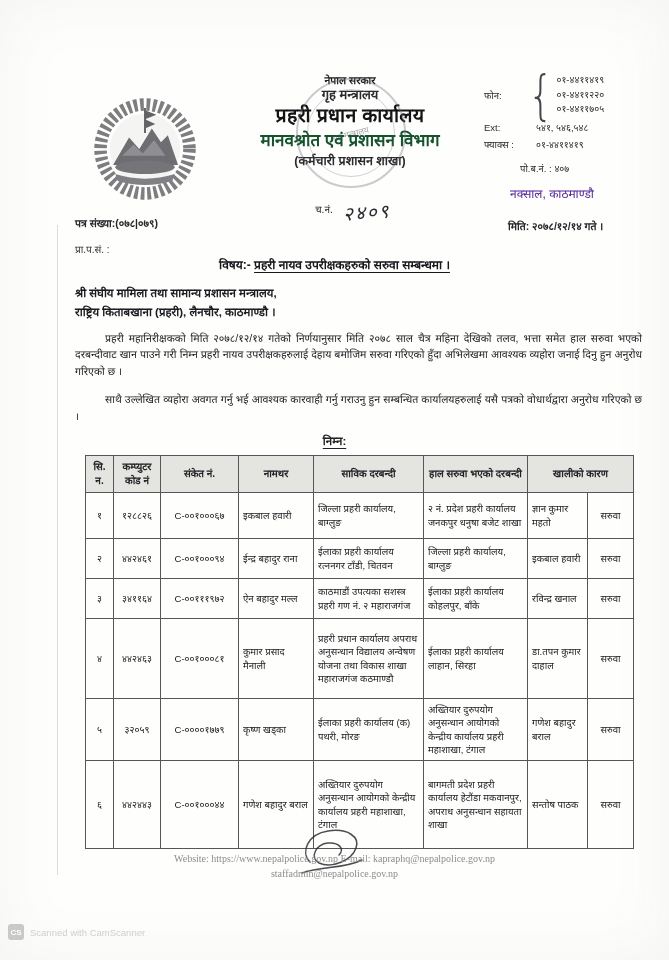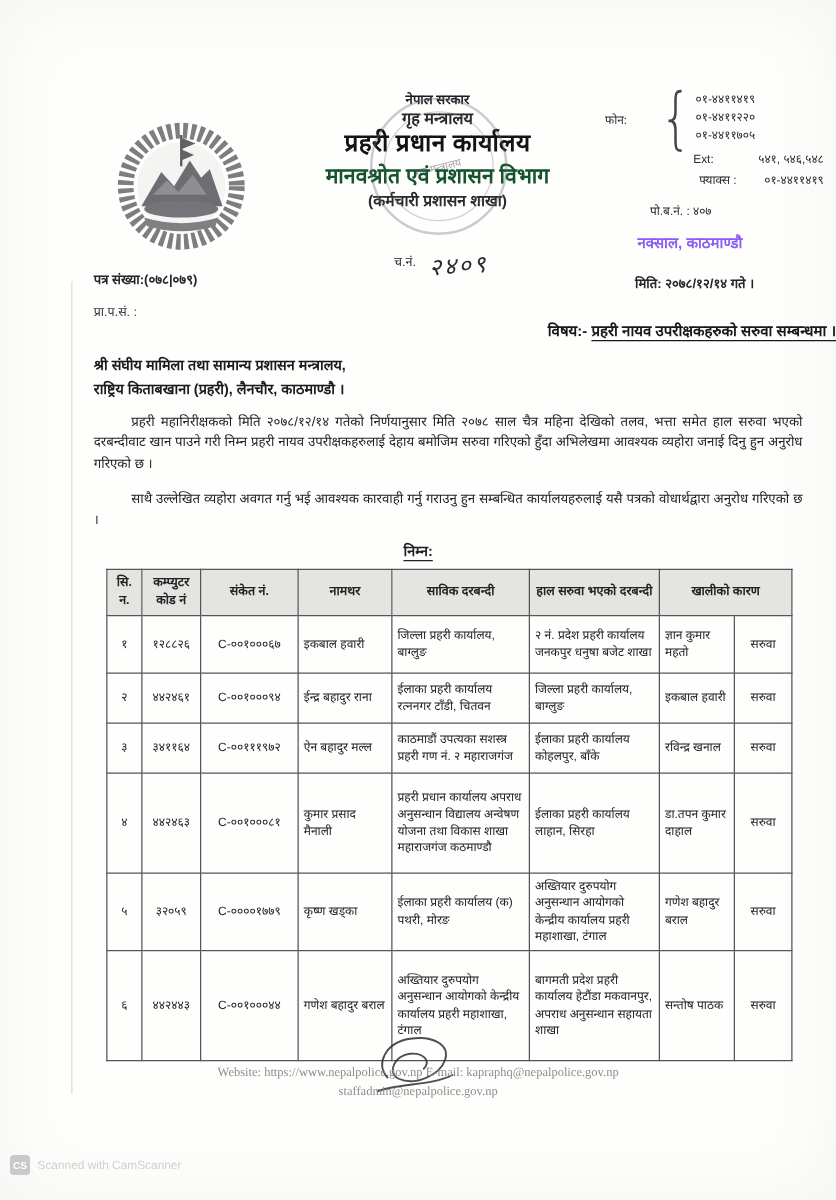--- a/index.html
+++ b/index.html
@@ -30,38 +30,38 @@
     content:"";position:absolute;inset:9px;border-radius:50%;
     border:1px solid rgba(105,105,120,0.30);
   }
   .stamp span{font-size:8.5px;color:rgba(85,85,100,0.55);transform:rotate(-14deg);}
 
   .contact{position:absolute;left:484px;top:2px;width:175px;font-size:9.5px;color:#2c2c30;}
   .phone-row{display:flex;align-items:center;}
   .phone-label{width:44px;}
   .brace{font-size:40px;font-weight:100;color:#44444a;transform:scaleY(1.35);margin-right:3px;font-family:"DejaVu Sans",sans-serif;}
   .phone-list div{line-height:1.55;}
-  .contact-line{display:flex;margin-top:3px;line-height:1.5;justify-content:flex-end;}
+  .contact-line{display:flex;margin-top:3px;line-height:1.5;}
   .contact-line .lbl{width:52px;}
   .pobox{margin-top:9px;margin-left:36px;}
-  .naksal{margin-top:10px;margin-left:26px;font-size:12px;font-weight:bold;color:#8b5cf6;}
+  .naksal{margin-top:10px;margin-left:26px;font-size:12px;font-weight:normal;color:#4c1d95;}
 
   
   .letter-no{position:absolute;left:75px;top:216px;font-size:10.5px;font-weight:bold;color:#26262a;}
   .chalani{position:absolute;left:278px;top:199px;width:150px;text-align:center;}
   .chalani .lbl{font-size:10px;font-weight:normal;vertical-align:6px;}
   .chalani .val{
     font-family:"DejaVu Serif",serif;font-style:italic;font-size:19px;color:#2a2a30;
     display:inline-block;transform:rotate(-4deg);letter-spacing:2px;margin-left:6px;
   }
   .date-line{position:absolute;left:508px;top:219px;font-size:10.5px;font-weight:bold;color:#26262a;}
   .prapasam{position:absolute;left:75px;top:242px;font-size:10px;color:#333;}
 
   
-  .subject{position:absolute;left:0;top:256px;width:669px;text-align:right;font-size:12px;font-weight:bold;color:#18181c;}
+  .subject{position:absolute;left:0;top:256px;width:669px;text-align:center;font-size:12px;font-weight:bold;color:#18181c;}
   .subject .u{text-decoration:underline;text-underline-offset:3px;}
   .addressee{position:absolute;left:75px;top:284px;font-size:11.5px;font-weight:bold;line-height:1.65;color:#1b1b1f;}
   .addressee .u{text-underline-offset:3px;}
   .body-text{position:absolute;left:75px;top:330px;width:567px;font-size:10.6px;line-height:1.55;text-align:justify;color:#232327;}
   .body-text p{margin:0 0 12px 0;text-indent:30px;}
   .nimna{position:absolute;left:0;top:433px;width:669px;text-align:center;font-size:11.5px;font-weight:bold;}
   .nimna span{text-decoration:underline;text-underline-offset:3px;}
 
   
   table.transfer{

